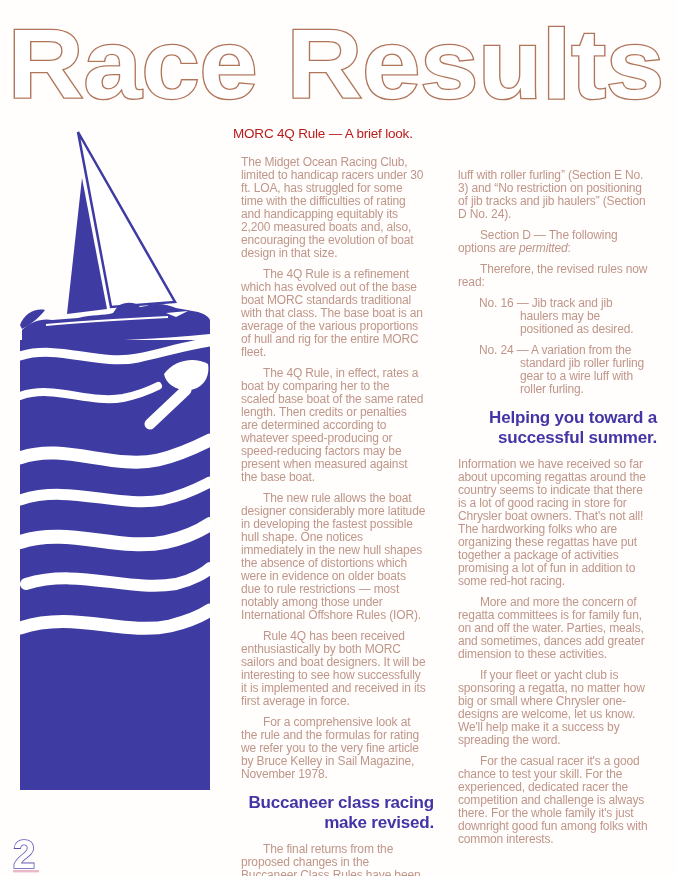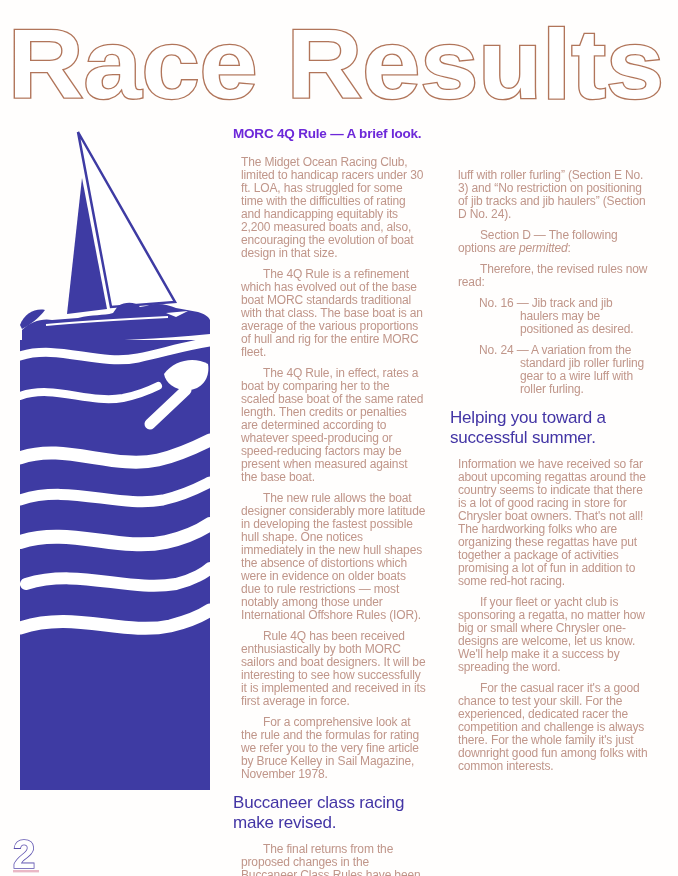--- a/index.html
+++ b/index.html
@@ -25,26 +25,26 @@
     fill:#ffffff; stroke:#5b4fae; stroke-width:1.6px; paint-order:stroke fill;
   }
   
   .col {
     position:absolute; color:#c0968a;
     font-size:12px; line-height:13px; letter-spacing:-0.15px;
   }
   #col1 { left:233px; top:126px; width:201px; }
   #col2 { left:450px; top:161px; width:207px; }
   .head-small {
-    font-size:13.5px; line-height:16px; font-weight:bold;
-    color:#6d28d9; margin:0 0 14px 0; letter-spacing:-0.2px;
+    font-size:13.5px; line-height:16px; font-weight:normal;
+    color:#b91c1c; margin:0 0 14px 0; letter-spacing:-0.2px;
   }
   .head-big {
-    font-size:17px; line-height:20px; font-weight:normal;
-    color:#4335a5; margin:12px 0 10px 0; letter-spacing:-0.2px;
+    font-size:17px; line-height:20px; font-weight:bold;
+    color:#4335a5; margin:12px 0 10px 0; letter-spacing:-0.2px;text-align:right;
   }
   p { margin:8px; }
   .indent { text-indent:22px; }
   .rule { margin-left:70px; text-indent:-41px; }
   .italic { font-style:italic; }
 </style>
 </head>
 <body>
 
 <svg id="masthead" viewBox="0 0 678 112">
@@ -95,20 +95,21 @@
 </div>
 
 <div id="col2" class="col">
   <p>luff with roller furling” (Section E No. 3) and “No restriction on positioning of jib tracks and jib haulers” (Section D No. 24).</p>
   <p class="indent"><span>Section D — The following options </span><span class="italic">are permitted</span><span>:</span></p>
   <p class="indent">Therefore, the revised rules now read:</p>
   <p class="rule"><span>No. 16 — </span><span>Jib track and jib haulers may be positioned as desired.</span></p>
   <p class="rule"><span>No. 24 — </span><span>A variation from the standard jib roller furling gear to a wire luff with roller furling.</span></p>
   <h3 class="head-big">Helping you toward a successful summer.</h3>
   <p>Information we have received so far about upcoming regattas around the country seems to indicate that there is a lot of good racing in store for Chrysler boat owners. That's not all! The hardworking folks who are organizing these regattas have put together a package of activities promising a lot of fun in addition to some red-hot racing.</p>
+  <p class="indent">More and more the concern of regatta committees is for family fun, on and off the water. Parties, meals, and sometimes, dances add greater dimension to these activities.</p>
   <p class="indent">If your fleet or yacht club is sponsoring a regatta, no matter how big or small where Chrysler one-designs are welcome, let us know. We'll help make it a success by spreading the word.</p>
   <p class="indent">For the casual racer it's a good chance to test your skill. For the experienced, dedicated racer the competition and challenge is always there. For the whole family it's just downright good fun among folks with common interests.</p>
 </div>
 
 <svg id="pagenum-svg" viewBox="0 0 50 43">
   <text x="3" y="35" font-size="40">2</text>
   <rect x="3" y="37" width="26" height="2.4" fill="#eab8c6"></rect>
 </svg>
 
 </body></html>

